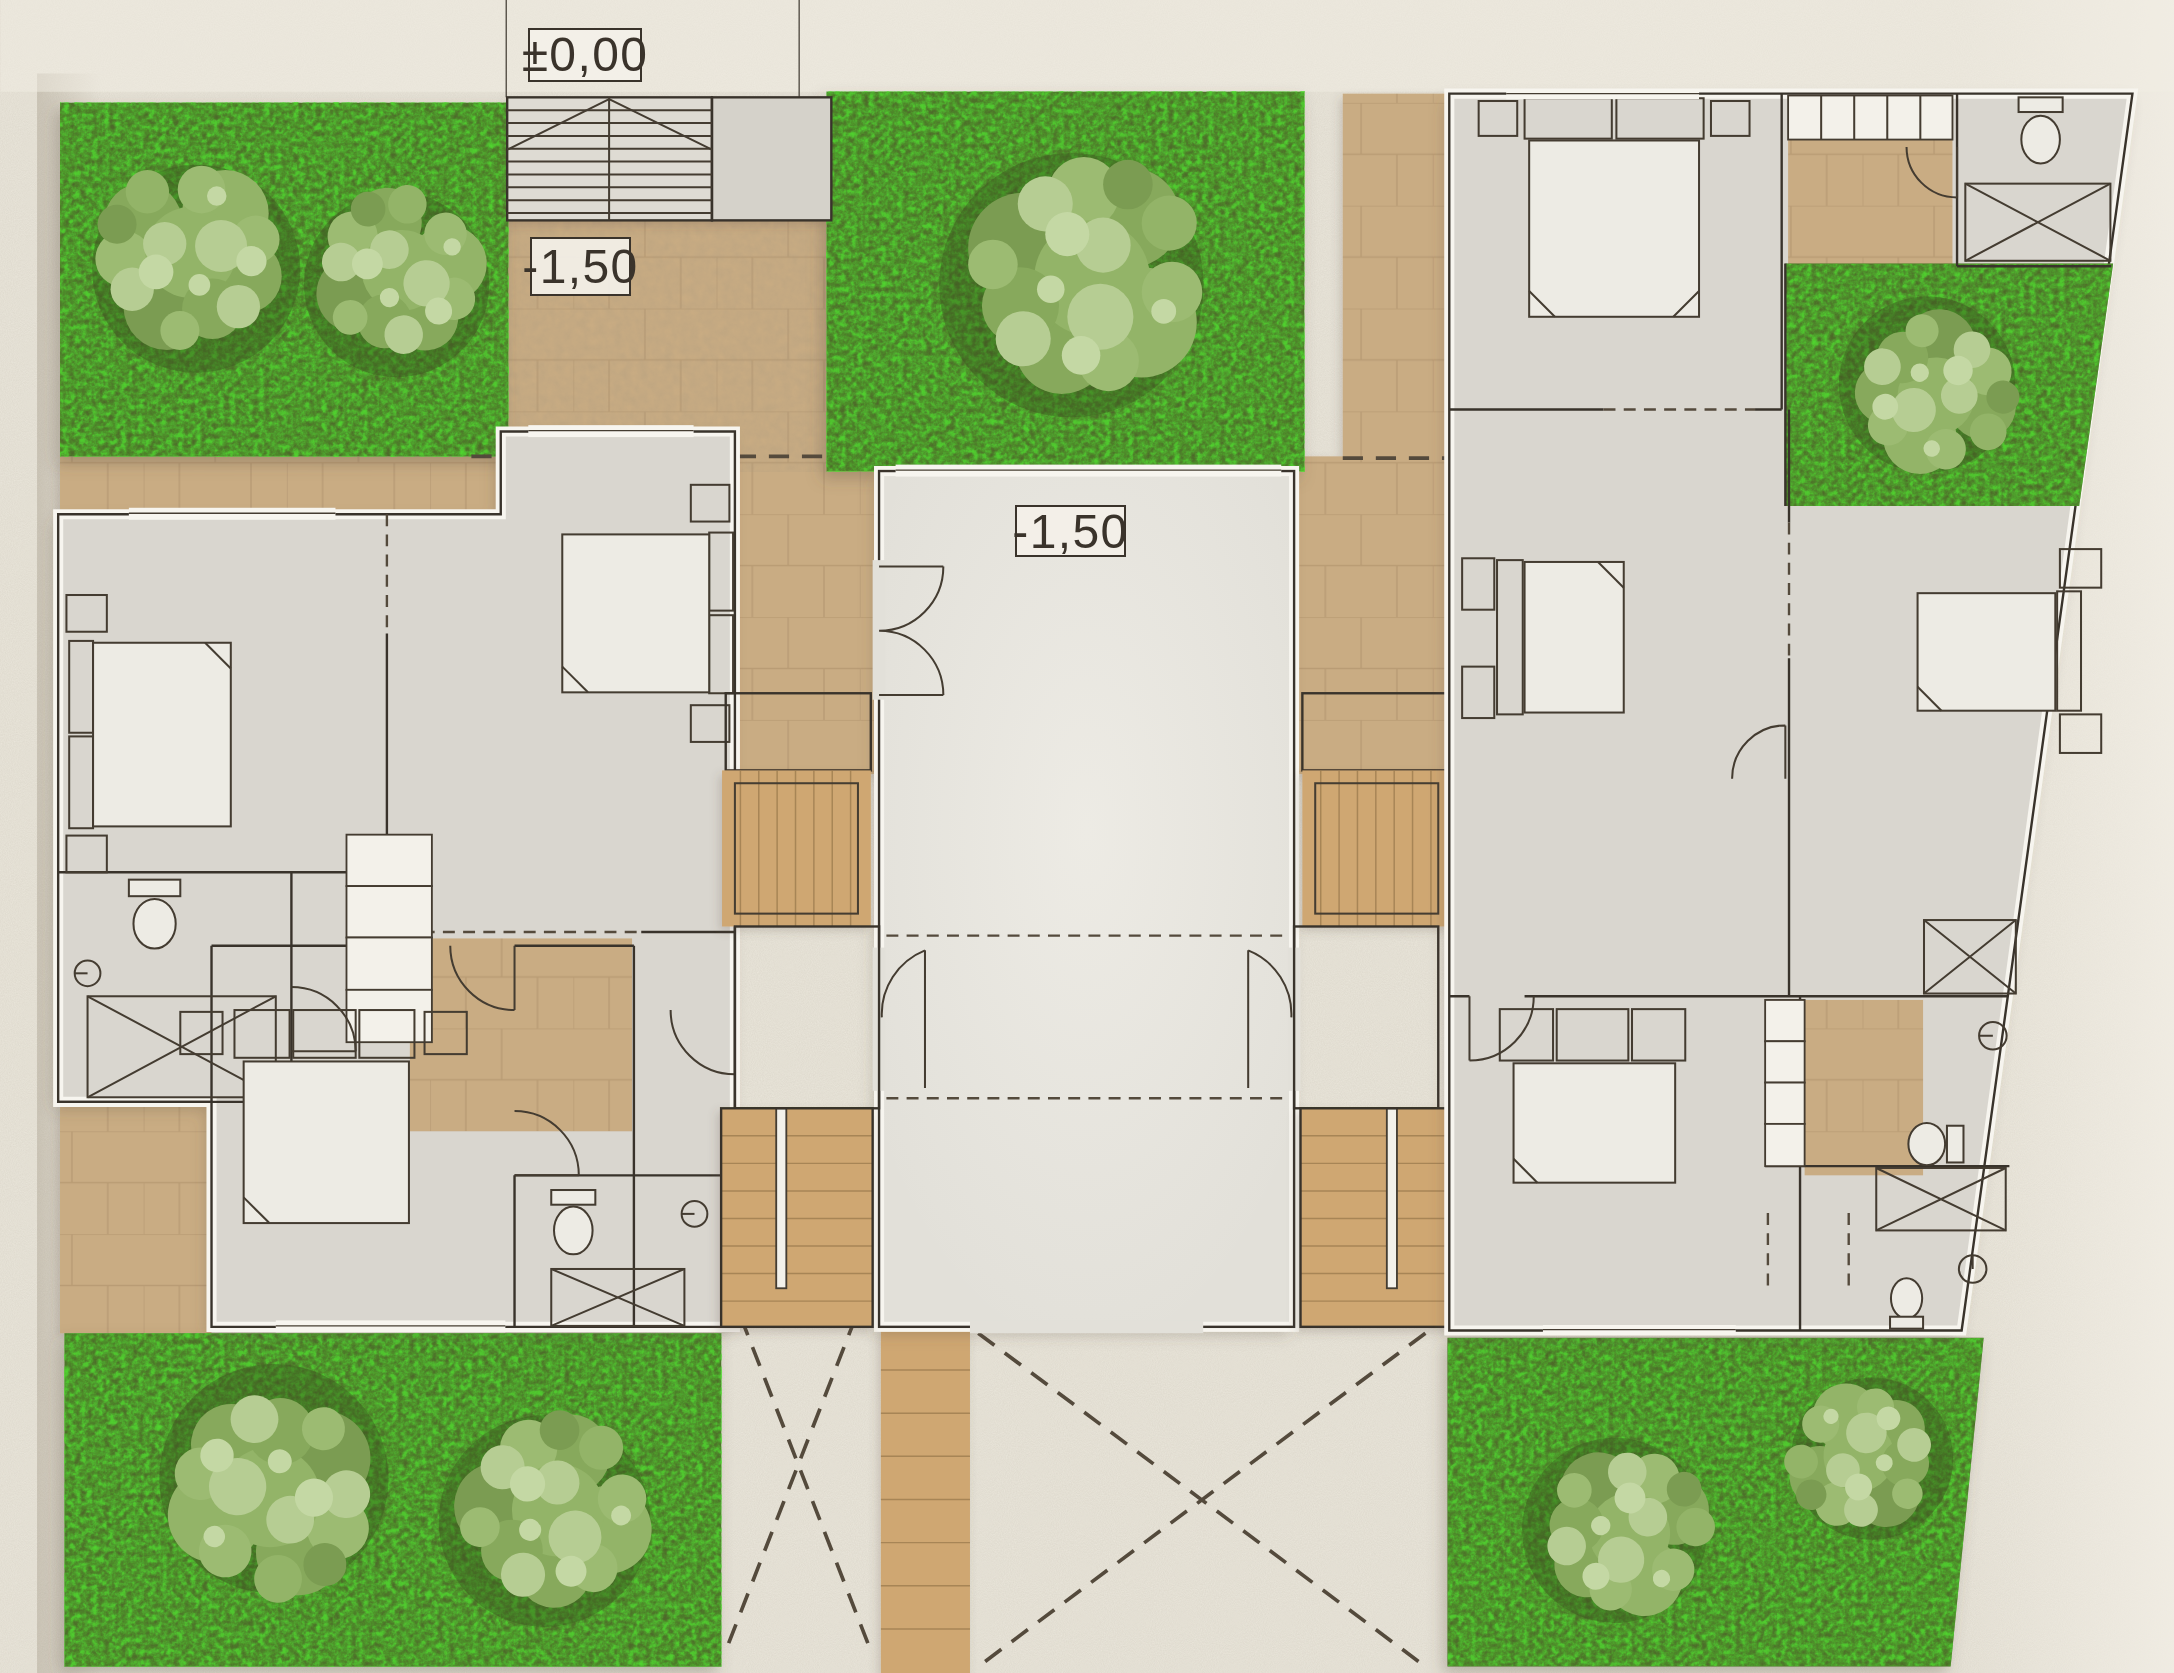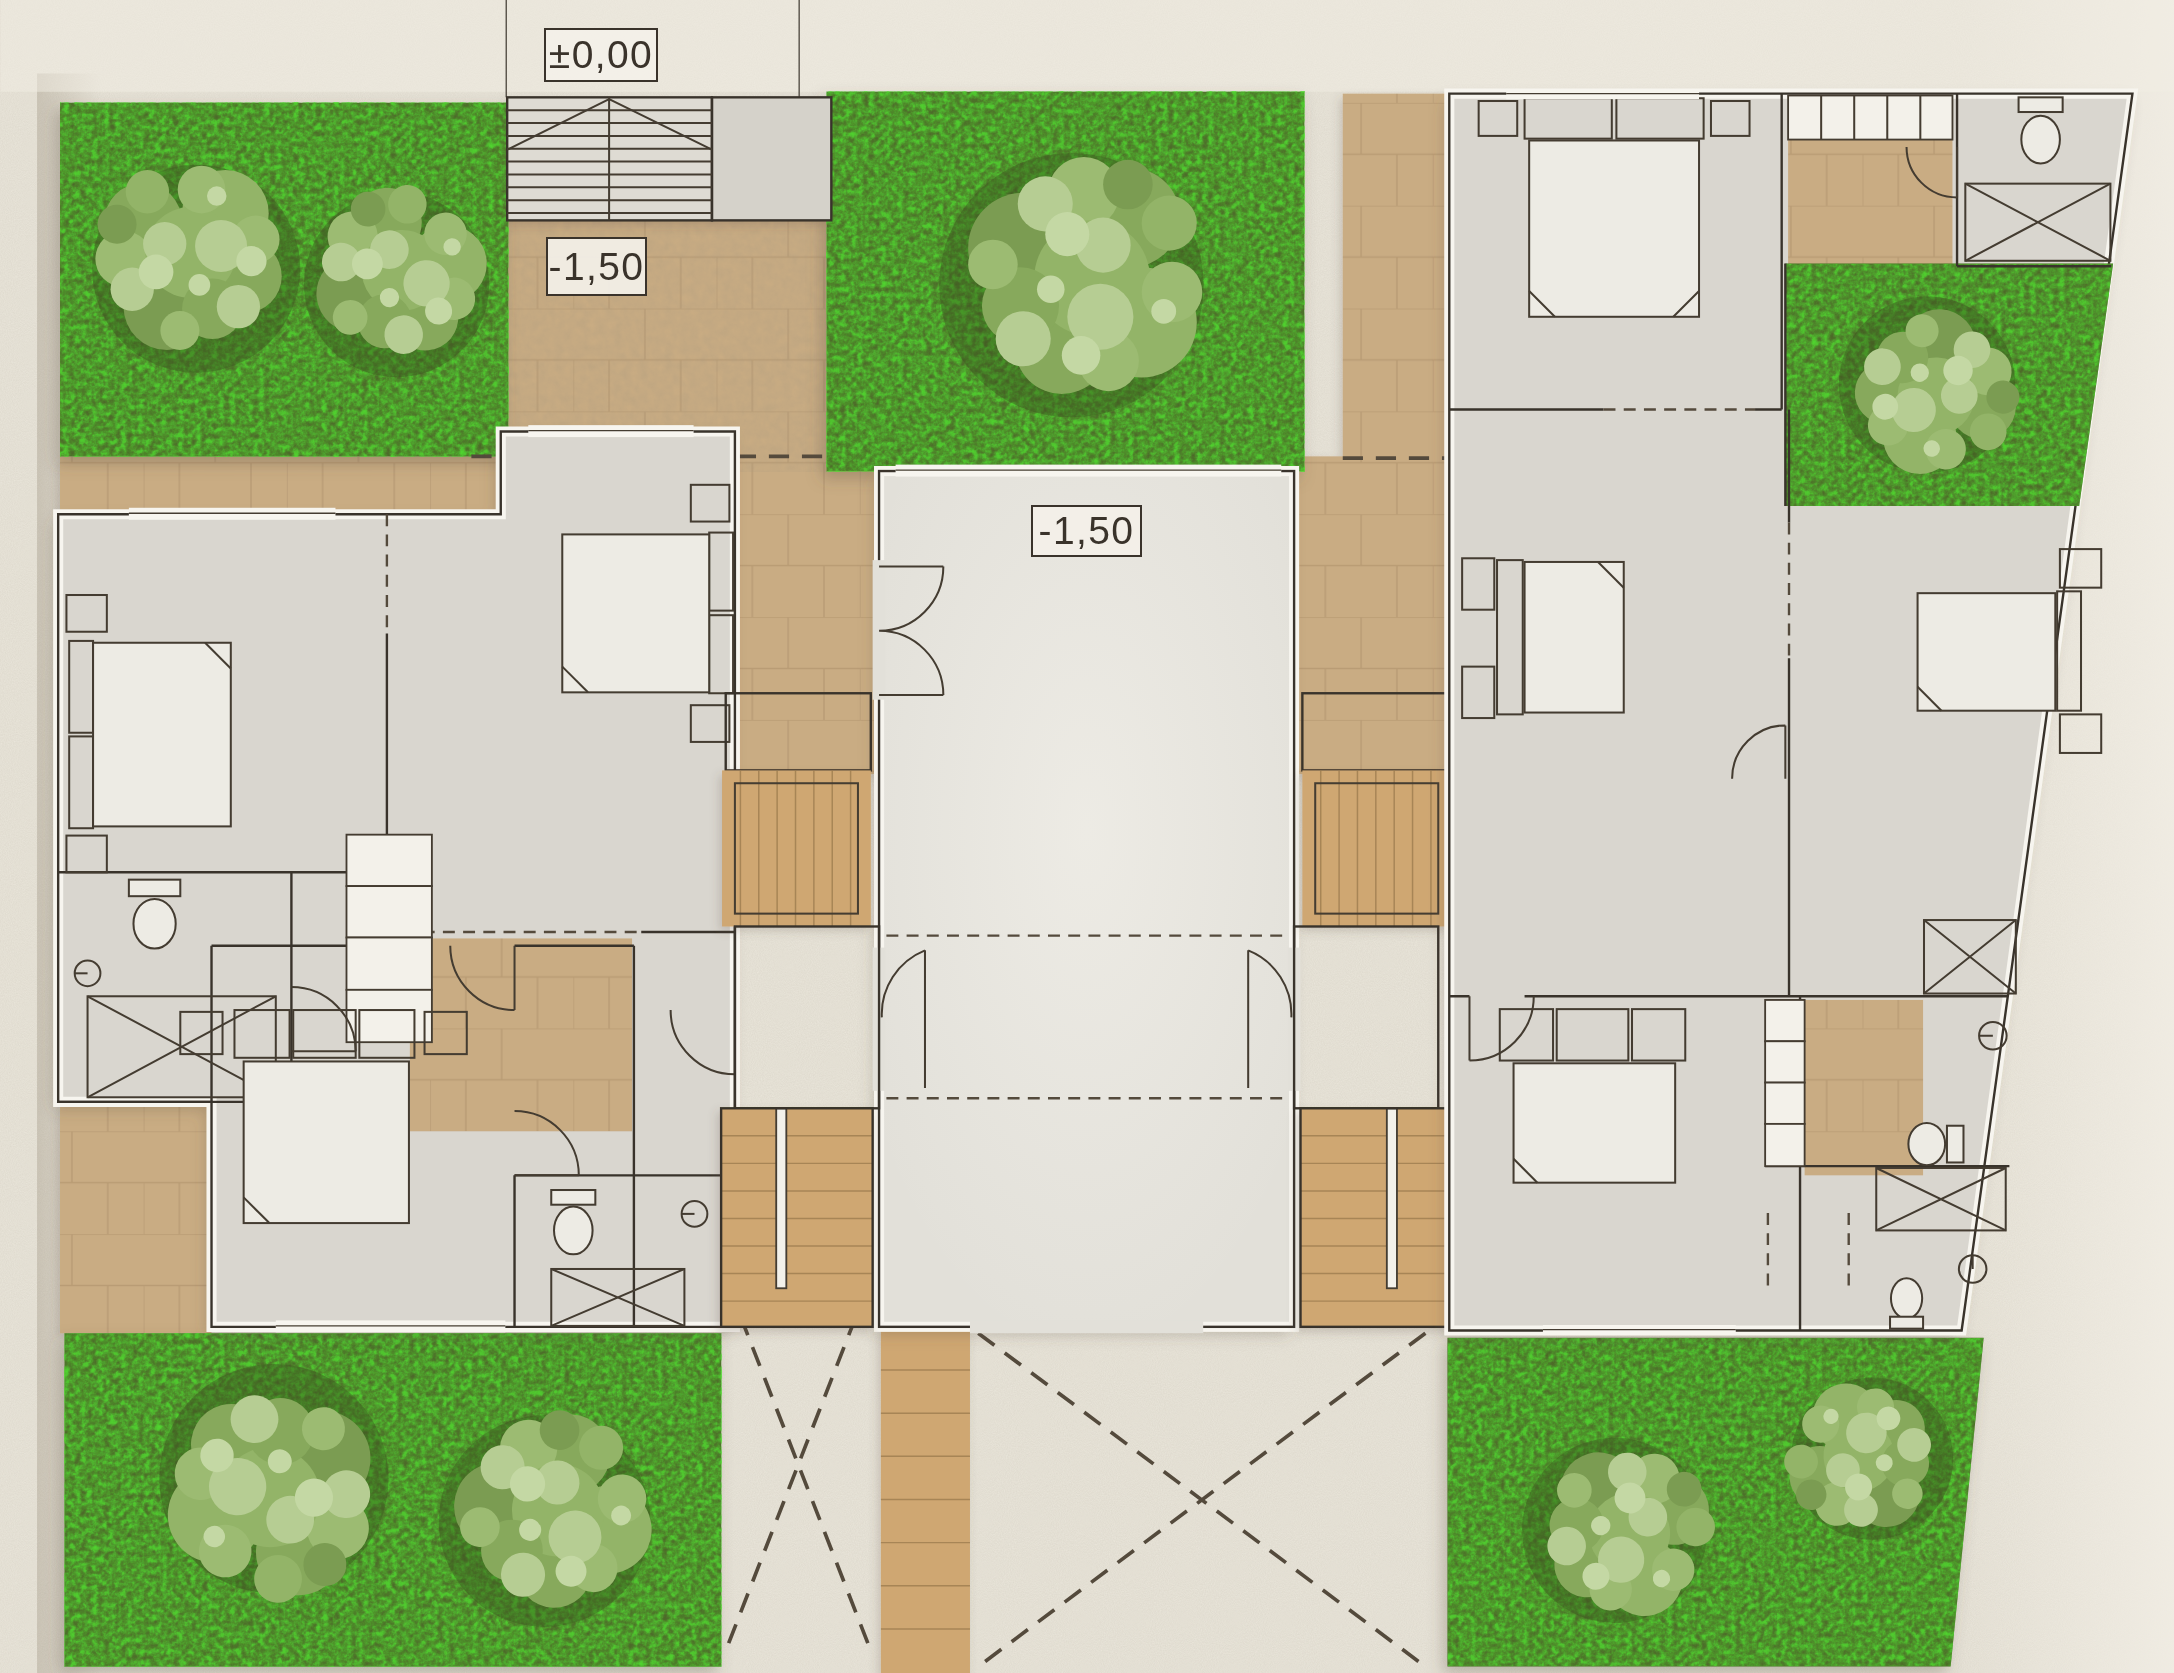--- a/index.html
+++ b/index.html
@@ -22,21 +22,21 @@
   .stone{fill:url(#stonePat);}
   .wood{fill:var(--wood);}
   .woodln{stroke:var(--wood_dark);stroke-width:1.6;fill:none;opacity:.75;}
   .win{fill:var(--wall_band);}
   .winl{stroke:var(--furniture);stroke-width:1.5;fill:none;}
   .grassbase{fill:var(--grass);}
 
   
   .lvl{position:absolute;display:flex;align-items:center;justify-content:center;
     border:2.3px solid #3a332b;background:rgba(243,240,232,.93);color:#3a332b;
-    font-size:39px;letter-spacing:1.4px;font-weight:400;z-index:5;margin-left:16px;}
+    font-size:48px;letter-spacing:1.4px;font-weight:400;z-index:5;}
 </style>
 </head>
 <body>
 
 <div id="stage" style="transform: scale(1);">
 
 <svg viewBox="0 0 2368 1822" width="2175" height="1673">
 <defs>
   <filter id="fPaper" x="0" y="0" width="100%" height="100%">
     <feTurbulence type="fractalNoise" baseFrequency="0.9" numOctaves="2" seed="5" stitchTiles="stitch"></feTurbulence>

